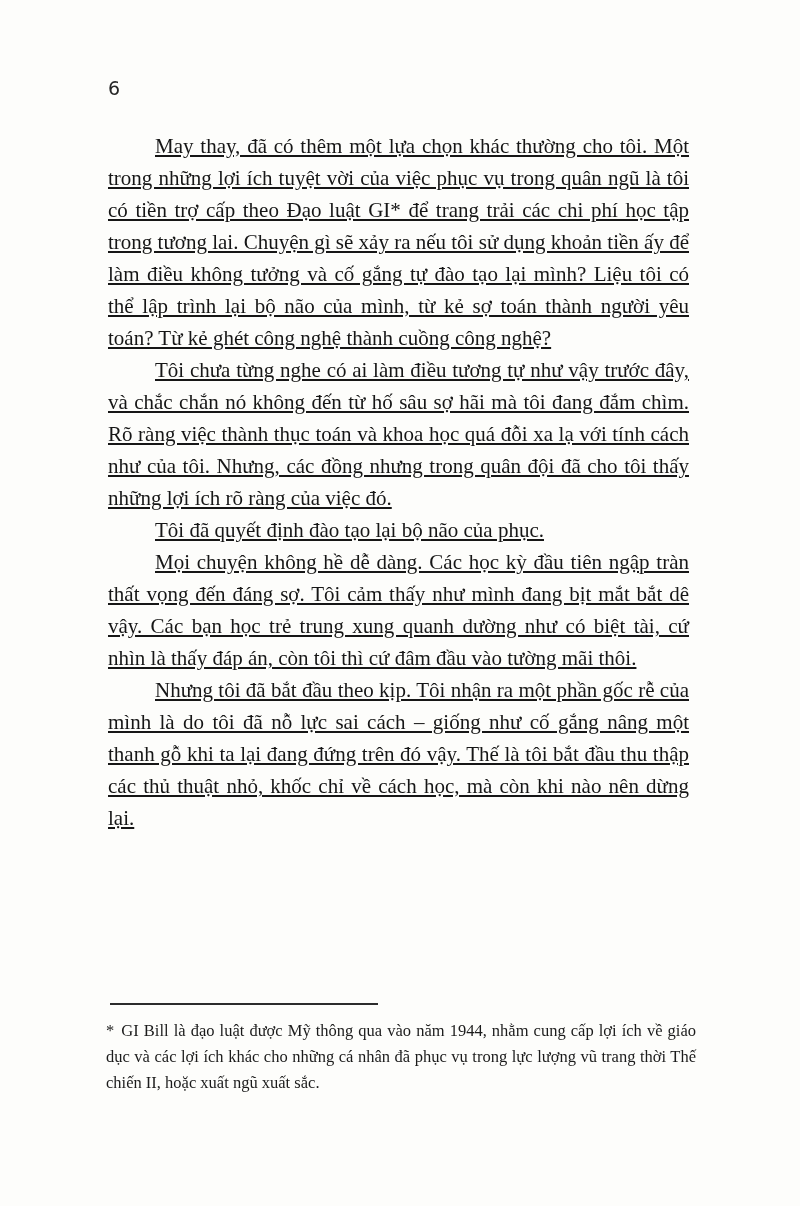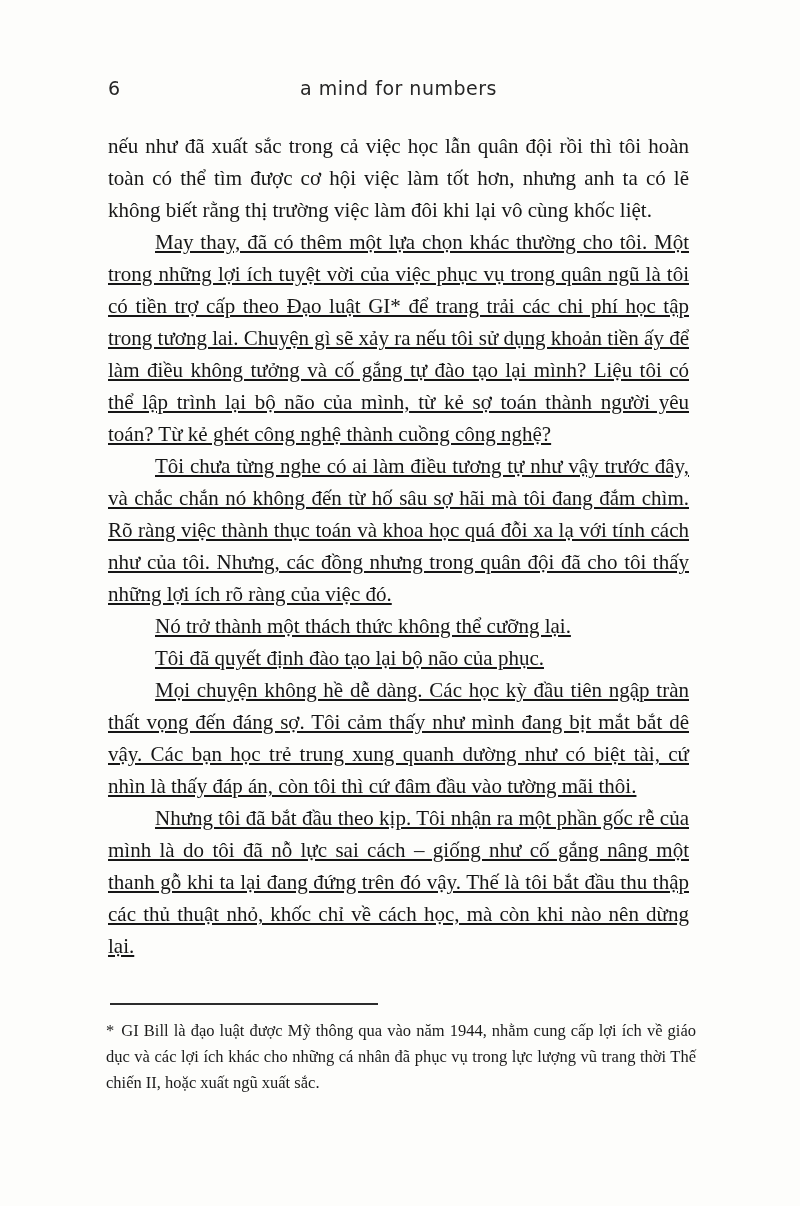--- a/index.html
+++ b/index.html
@@ -64,28 +64,25 @@
   }
   .footnote-marker { padding-right: 2px; }
 </style>
 </head>
 <body>
 
 <div class="page">
 
   <header class="running-head">
     <span class="page-number">6</span>
-    <span>a mind for numbers</span>
   </header>
 
   <main class="body-text">
-    <p>nếu như đã xuất sắc trong cả việc học lẫn quân đội rồi thì tôi hoàn toàn có thể tìm được cơ hội việc làm tốt hơn, nhưng anh ta có lẽ không biết rằng thị trường việc làm đôi khi lại vô cùng khốc liệt.</p>
     <p class="indent">May thay, đã có thêm một lựa chọn khác thường cho tôi. Một trong những lợi ích tuyệt vời của việc phục vụ trong quân ngũ là tôi có tiền trợ cấp theo Đạo luật GI* để trang trải các chi phí học tập trong tương lai. Chuyện gì sẽ xảy ra nếu tôi sử dụng khoản tiền ấy để làm điều không tưởng và cố gắng tự đào tạo lại mình? Liệu tôi có thể lập trình lại bộ não của mình, từ kẻ sợ toán thành người yêu toán? Từ kẻ ghét công nghệ thành cuồng công nghệ?</p>
     <p class="indent">Tôi chưa từng nghe có ai làm điều tương tự như vậy trước đây, và chắc chắn nó không đến từ hố sâu sợ hãi mà tôi đang đắm chìm. Rõ ràng việc thành thục toán và khoa học quá đỗi xa lạ với tính cách như của tôi. Nhưng, các đồng nhưng trong quân đội đã cho tôi thấy những lợi ích rõ ràng của việc đó.</p>
-    <p class="indent">Nó trở thành một thách thức không thể cưỡng lại.</p>
     <p class="indent">Tôi đã quyết định đào tạo lại bộ não của phục.</p>
     <p class="indent">Mọi chuyện không hề dễ dàng. Các học kỳ đầu tiên ngập tràn thất vọng đến đáng sợ. Tôi cảm thấy như mình đang bịt mắt bắt dê vậy. Các bạn học trẻ trung xung quanh dường như có biệt tài, cứ nhìn là thấy đáp án, còn tôi thì cứ đâm đầu vào tường mãi thôi.</p>
     <p class="indent">Nhưng tôi đã bắt đầu theo kịp. Tôi nhận ra một phần gốc rễ của mình là do tôi đã nỗ lực sai cách – giống như cố gắng nâng một thanh gỗ khi ta lại đang đứng trên đó vậy. Thế là tôi bắt đầu thu thập các thủ thuật nhỏ, khốc chỉ về cách học, mà còn khi nào nên dừng lại.</p>
   </main>
 
   <footer class="footnote-section">
     <div class="footnote-rule"></div>
     <p class="footnote-text"><span class="footnote-marker">*</span> <span>GI Bill là đạo luật được Mỹ thông qua vào năm 1944, nhằm cung cấp lợi ích về giáo dục và các lợi ích khác cho những cá nhân đã phục vụ trong lực lượng vũ trang thời Thế chiến II, hoặc xuất ngũ xuất sắc.</span></p>
   </footer>
 

